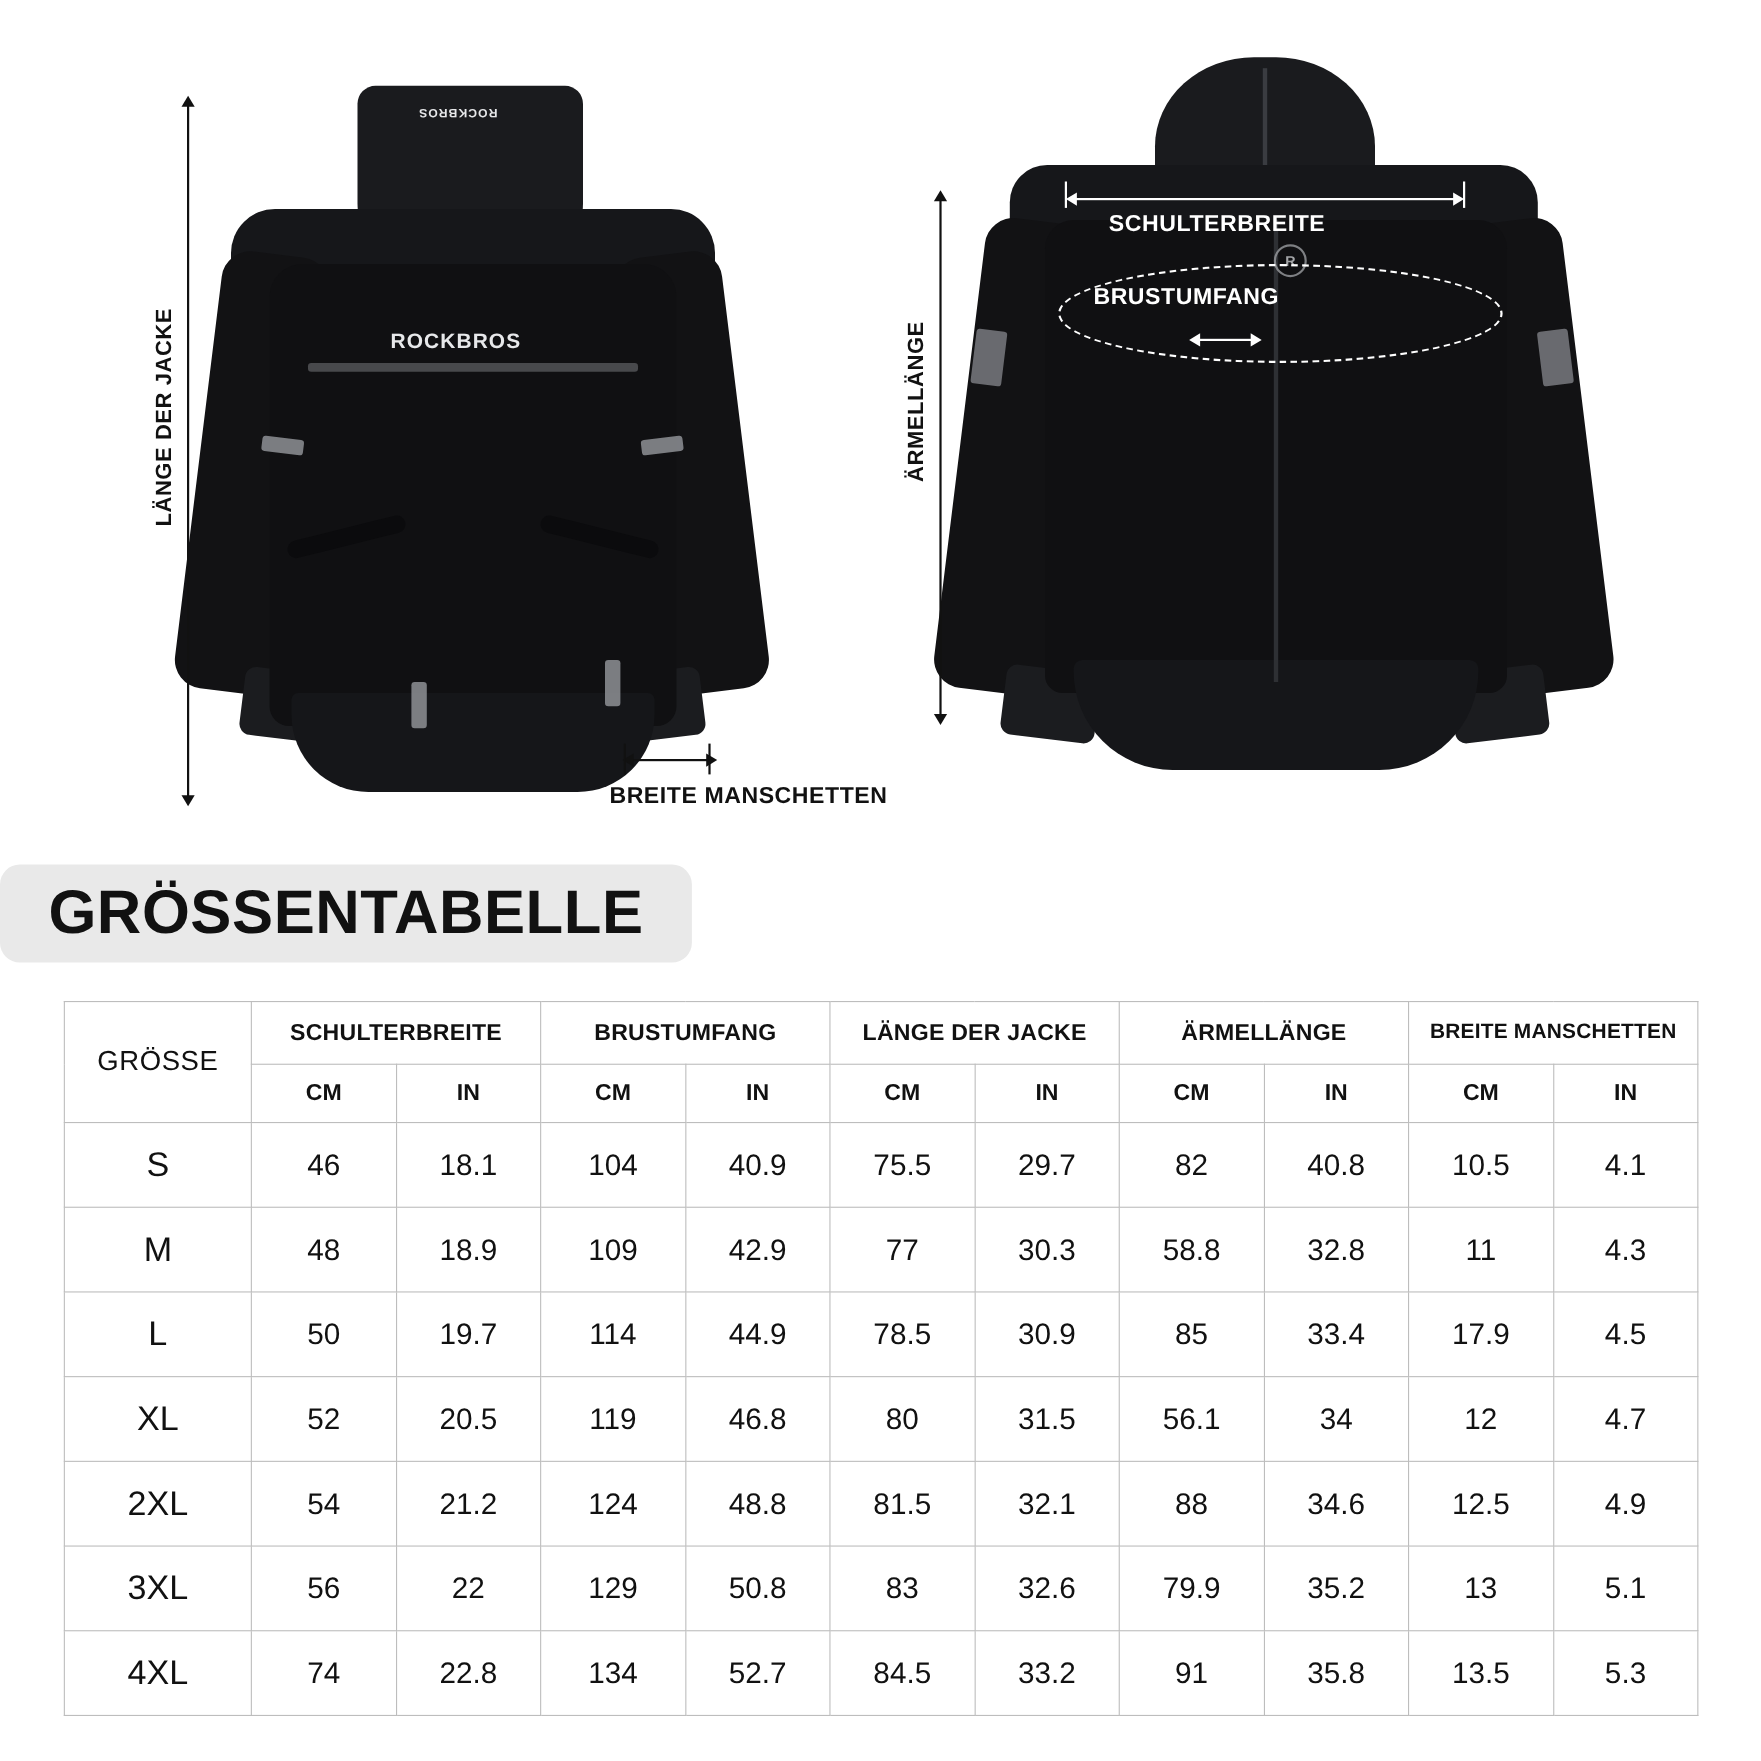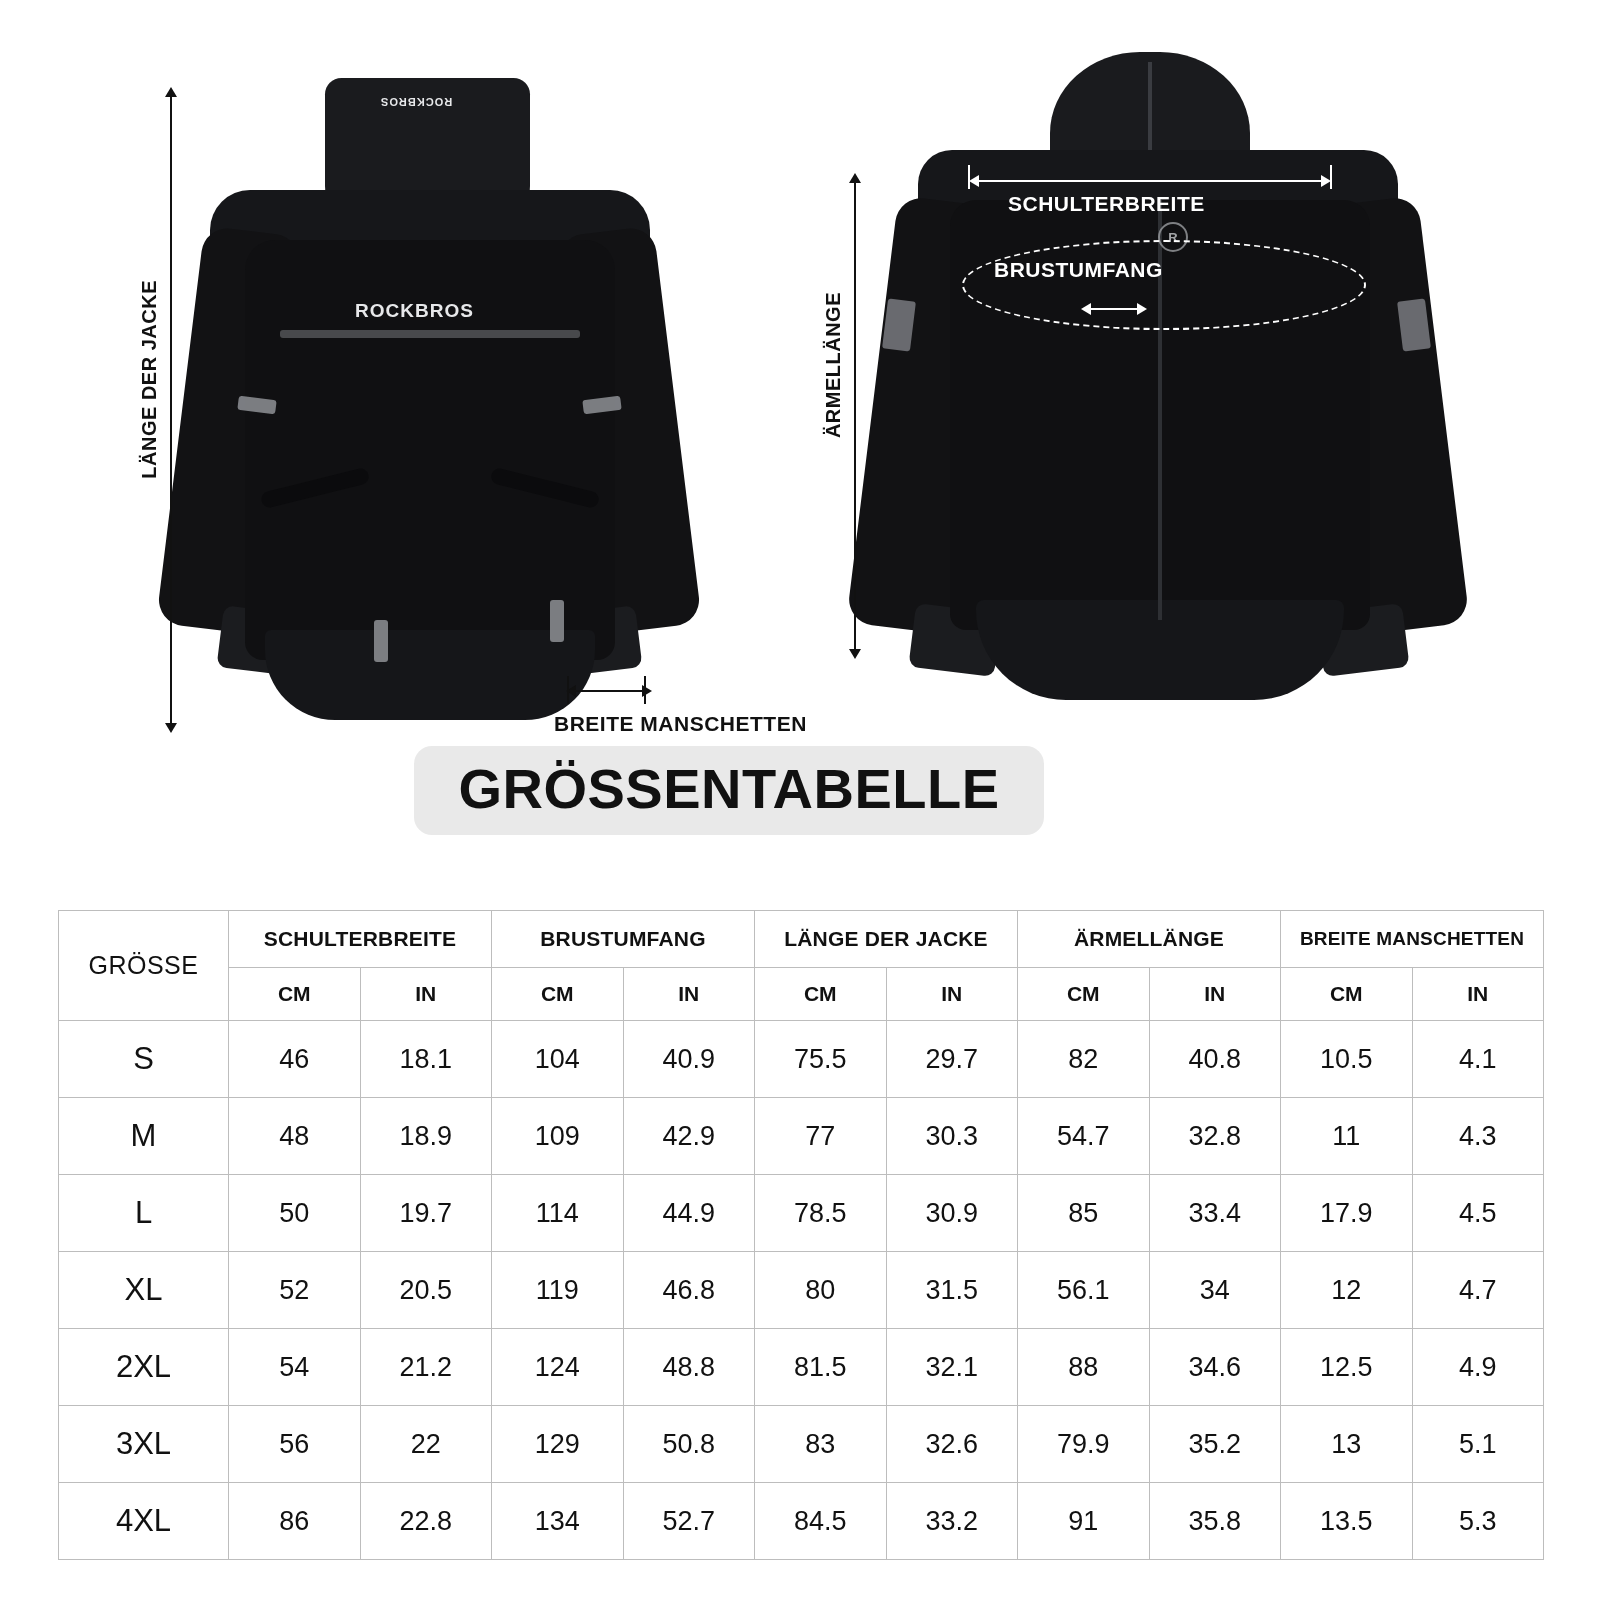--- a/index.html
+++ b/index.html
@@ -162,24 +162,23 @@
   .tick {
     position: absolute;
     width: 2px;
     background: #111;
   }
   .tick.light { background: #ffffff; }
 
   
   .title-wrap {
     position: absolute;
-    top: 746px;
+    top: 786px;
     left: 0;
     width: 1458px;
-    text-align: center;
   }
   .title-pill {
     display: inline-block;
     background: #e9e9e9;
     border-radius: 18px;
     padding: 10px 44px 14px 44px;
   }
   .title-pill span {
     font-size: 56px;
     font-weight: bold;
@@ -360,21 +359,21 @@
         <td class="val">4.1</td>
       </tr>
       <tr>
         <td class="size-cell">M</td>
         <td class="val">48</td>
         <td class="val">18.9</td>
         <td class="val">109</td>
         <td class="val">42.9</td>
         <td class="val">77</td>
         <td class="val">30.3</td>
-        <td class="val">54.7</td>
+        <td class="val">58.8</td>
         <td class="val">32.8</td>
         <td class="val">11</td>
         <td class="val">4.3</td>
       </tr>
       <tr>
         <td class="size-cell">L</td>
         <td class="val">50</td>
         <td class="val">19.7</td>
         <td class="val">114</td>
         <td class="val">44.9</td>
@@ -419,21 +418,21 @@
         <td class="val">50.8</td>
         <td class="val">83</td>
         <td class="val">32.6</td>
         <td class="val">79.9</td>
         <td class="val">35.2</td>
         <td class="val">13</td>
         <td class="val">5.1</td>
       </tr>
       <tr>
         <td class="size-cell">4XL</td>
-        <td class="val">86</td>
+        <td class="val">74</td>
         <td class="val">22.8</td>
         <td class="val">134</td>
         <td class="val">52.7</td>
         <td class="val">84.5</td>
         <td class="val">33.2</td>
         <td class="val">91</td>
         <td class="val">35.8</td>
         <td class="val">13.5</td>
         <td class="val">5.3</td>
       </tr>

